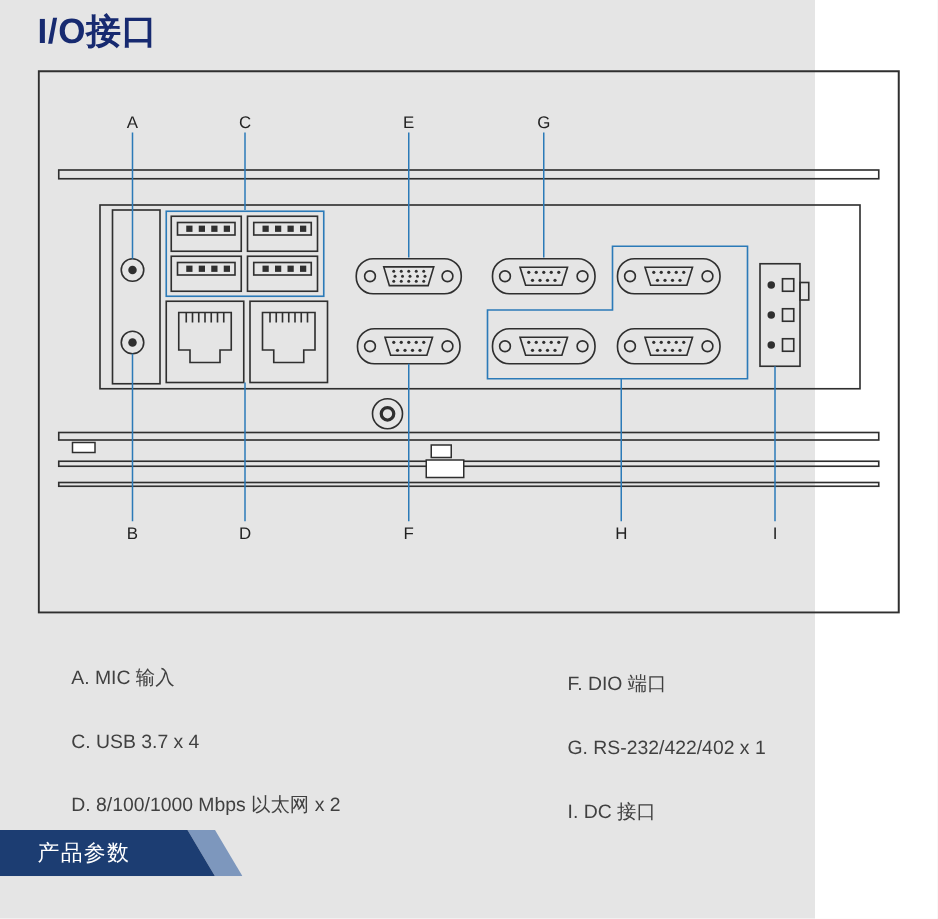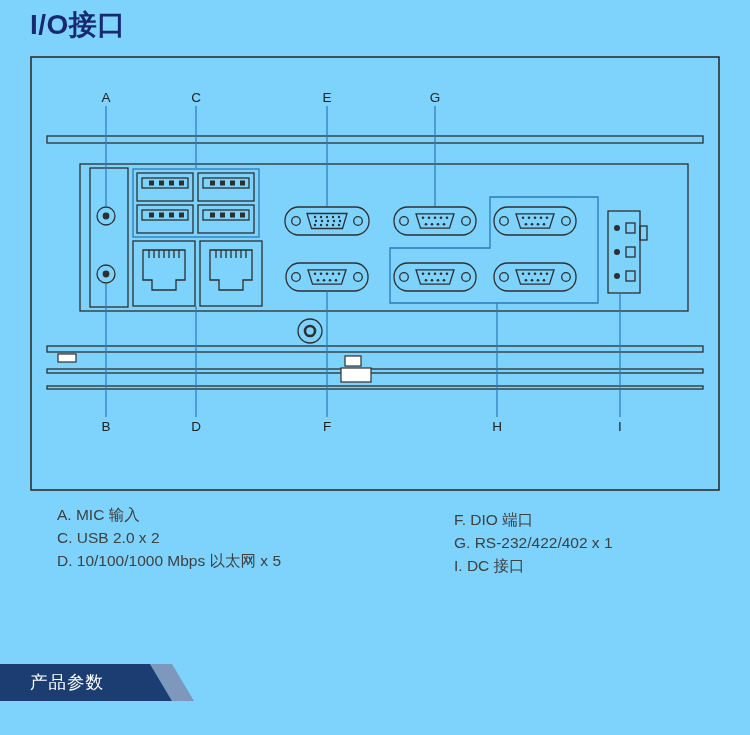--- a/index.html
+++ b/index.html
@@ -2,21 +2,21 @@
 <html><head>
 <meta charset="utf-8">
 <style>
   * { margin:0; padding:0; box-sizing:border-box; }
   html, body { background:#ffffff; }
   body {
     width:750px; height:735px;
     font-family:"Liberation Sans","DejaVu Sans",sans-serif;
     position:relative; overflow:hidden;
   }
-  .page { position:relative; width:750px; height:735px; background:#7dd3fc; }
+  .page { position:relative; width:652px; height:735px; background:#e5e5e5; }
 
   .title {
     position:absolute; left:30px; top:6px;
     font-size:28px; font-weight:700; color:#172a70;
     letter-spacing:0.5px;
   }
 
   .diagram { position:absolute; left:30px; top:56px; width:690px; height:435px; }
 
   
@@ -26,21 +26,21 @@
   svg .wh  { fill:#ffffff; stroke:#2f2f2f; stroke-width:1.2; }
   svg .border { stroke:#2f2f2f; fill:none; stroke-width:1.6; }
   svg text {
     fill:#222222; font-size:13.5px; text-anchor:middle;
     font-family:"Liberation Sans","DejaVu Sans",sans-serif;
   }
 
   .legend-col { position:absolute; color:#404040; font-size:15.5px; }
   .legend-left  { left:57px;  top:503px; }
   .legend-right { left:454px; top:508px; }
-  .legend-line { height:23px; line-height:23px; white-space:nowrap; }
+  .legend-line { height:23px; line-height:23px; white-space:nowrap;margin-top:28px; }
 
   .banner { position:absolute; left:0; top:664px; width:230px; height:37px;text-align:right; }
   .banner-accent {
     position:absolute; inset:0; background:#7d97bd;
     clip-path:polygon(150px 0, 172px 0, 194px 100%, 172px 100%);
   }
   .banner-main {
     position:absolute; inset:0; background:#1c3d72;
     clip-path:polygon(0 0, 150px 0, 172px 100%, 0 100%);
   }
@@ -211,22 +211,22 @@
       <text x="76" y="375">B</text>
       <text x="166" y="375">D</text>
       <text x="297" y="375">F</text>
       <text x="467" y="375">H</text>
       <text x="590" y="375">I</text>
     </svg>
   </div>
 
   <div class="legend-col legend-left">
     <div class="legend-line">A. MIC 输入</div>
-    <div class="legend-line">C. USB 2.0 x 2</div>
-    <div class="legend-line">D. 10/100/1000 Mbps 以太网 x 5</div>
+    <div class="legend-line">C. USB 3.7 x 4</div>
+    <div class="legend-line">D. 8/100/1000 Mbps 以太网 x 2</div>
   </div>
   <div class="legend-col legend-right">
     <div class="legend-line">F. DIO 端口</div>
     <div class="legend-line">G. RS-232/422/402 x 1</div>
     <div class="legend-line">I. DC 接口</div>
   </div>
 
   <div class="banner">
     <div class="banner-accent"></div>
     <div class="banner-main">

